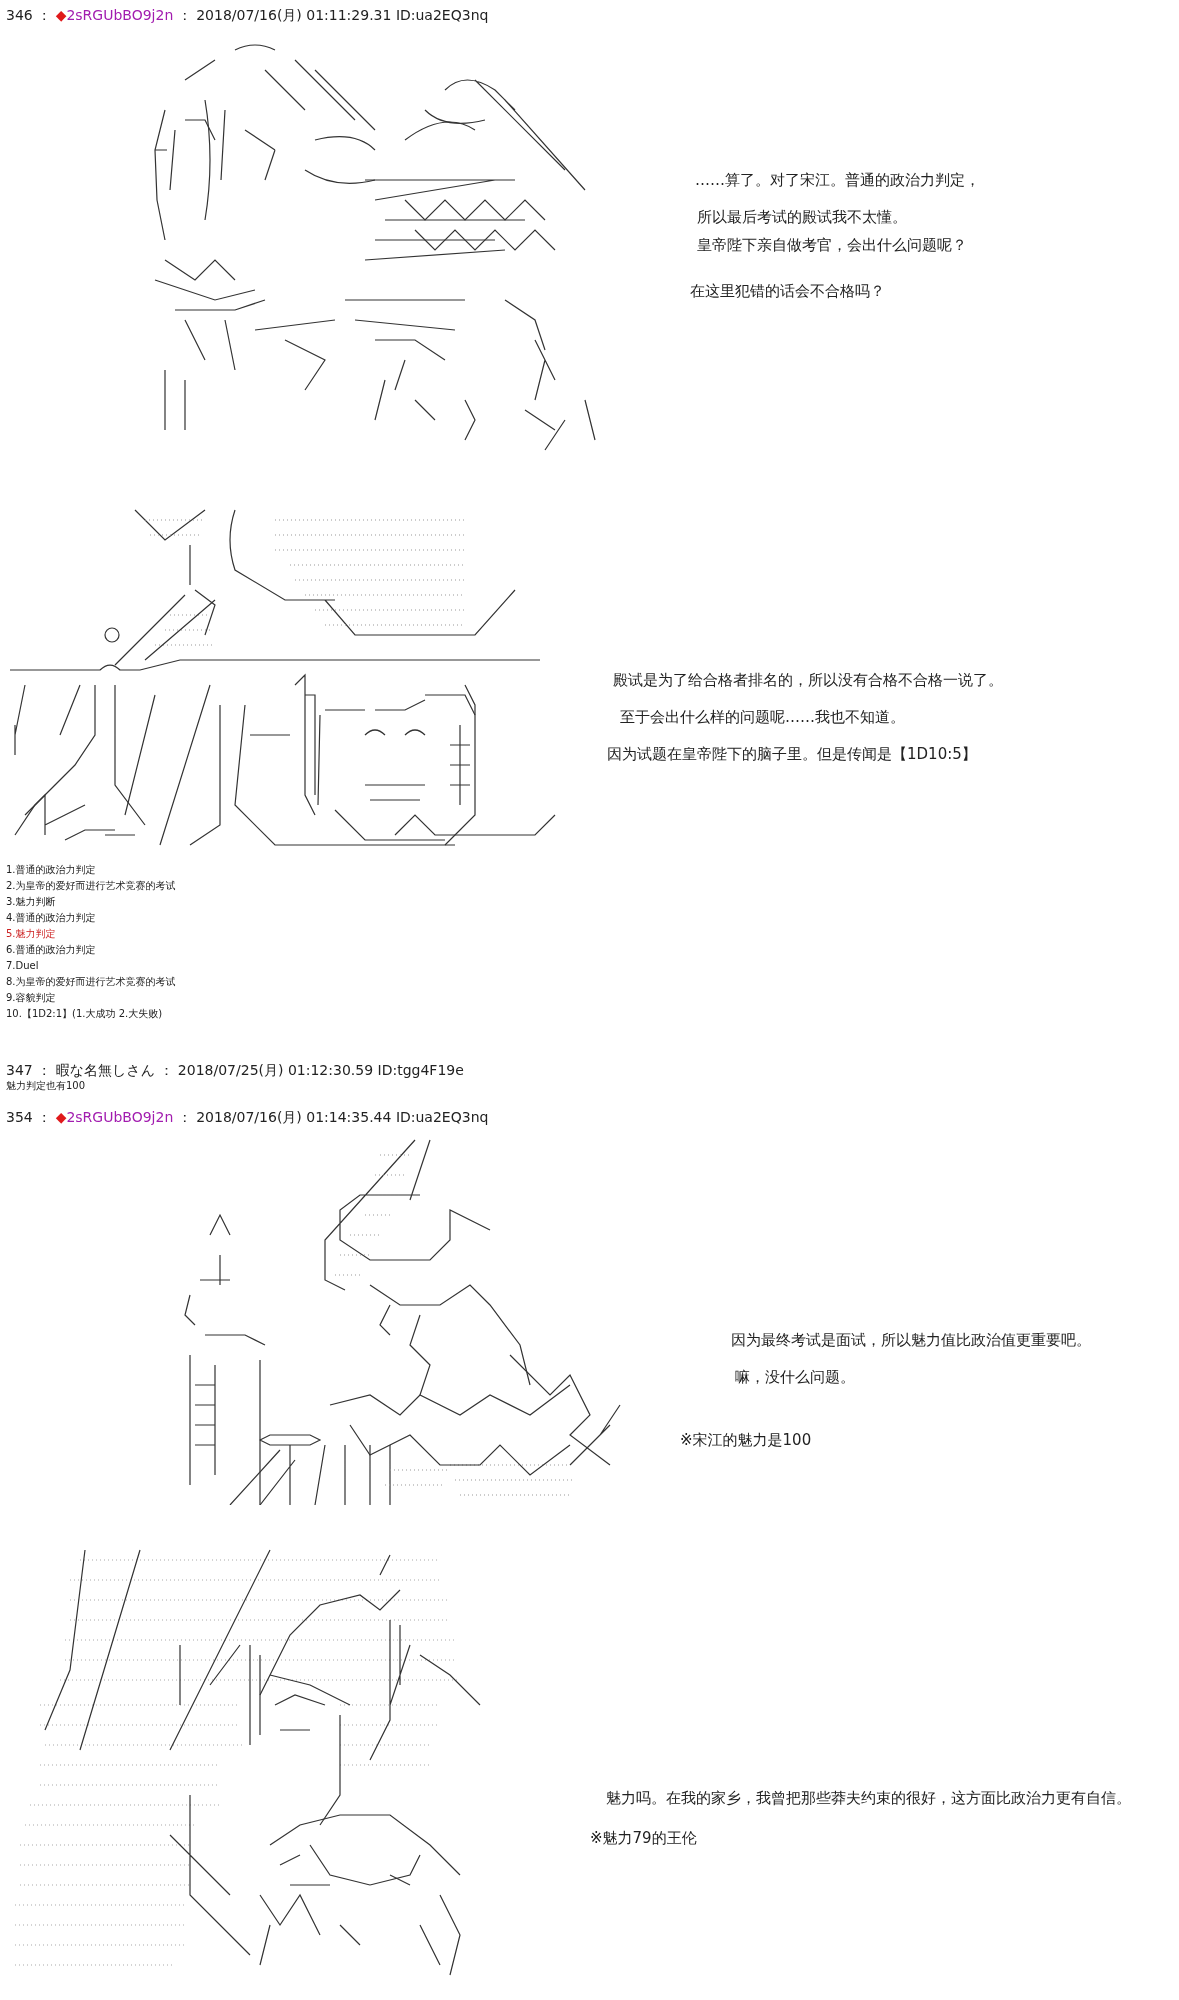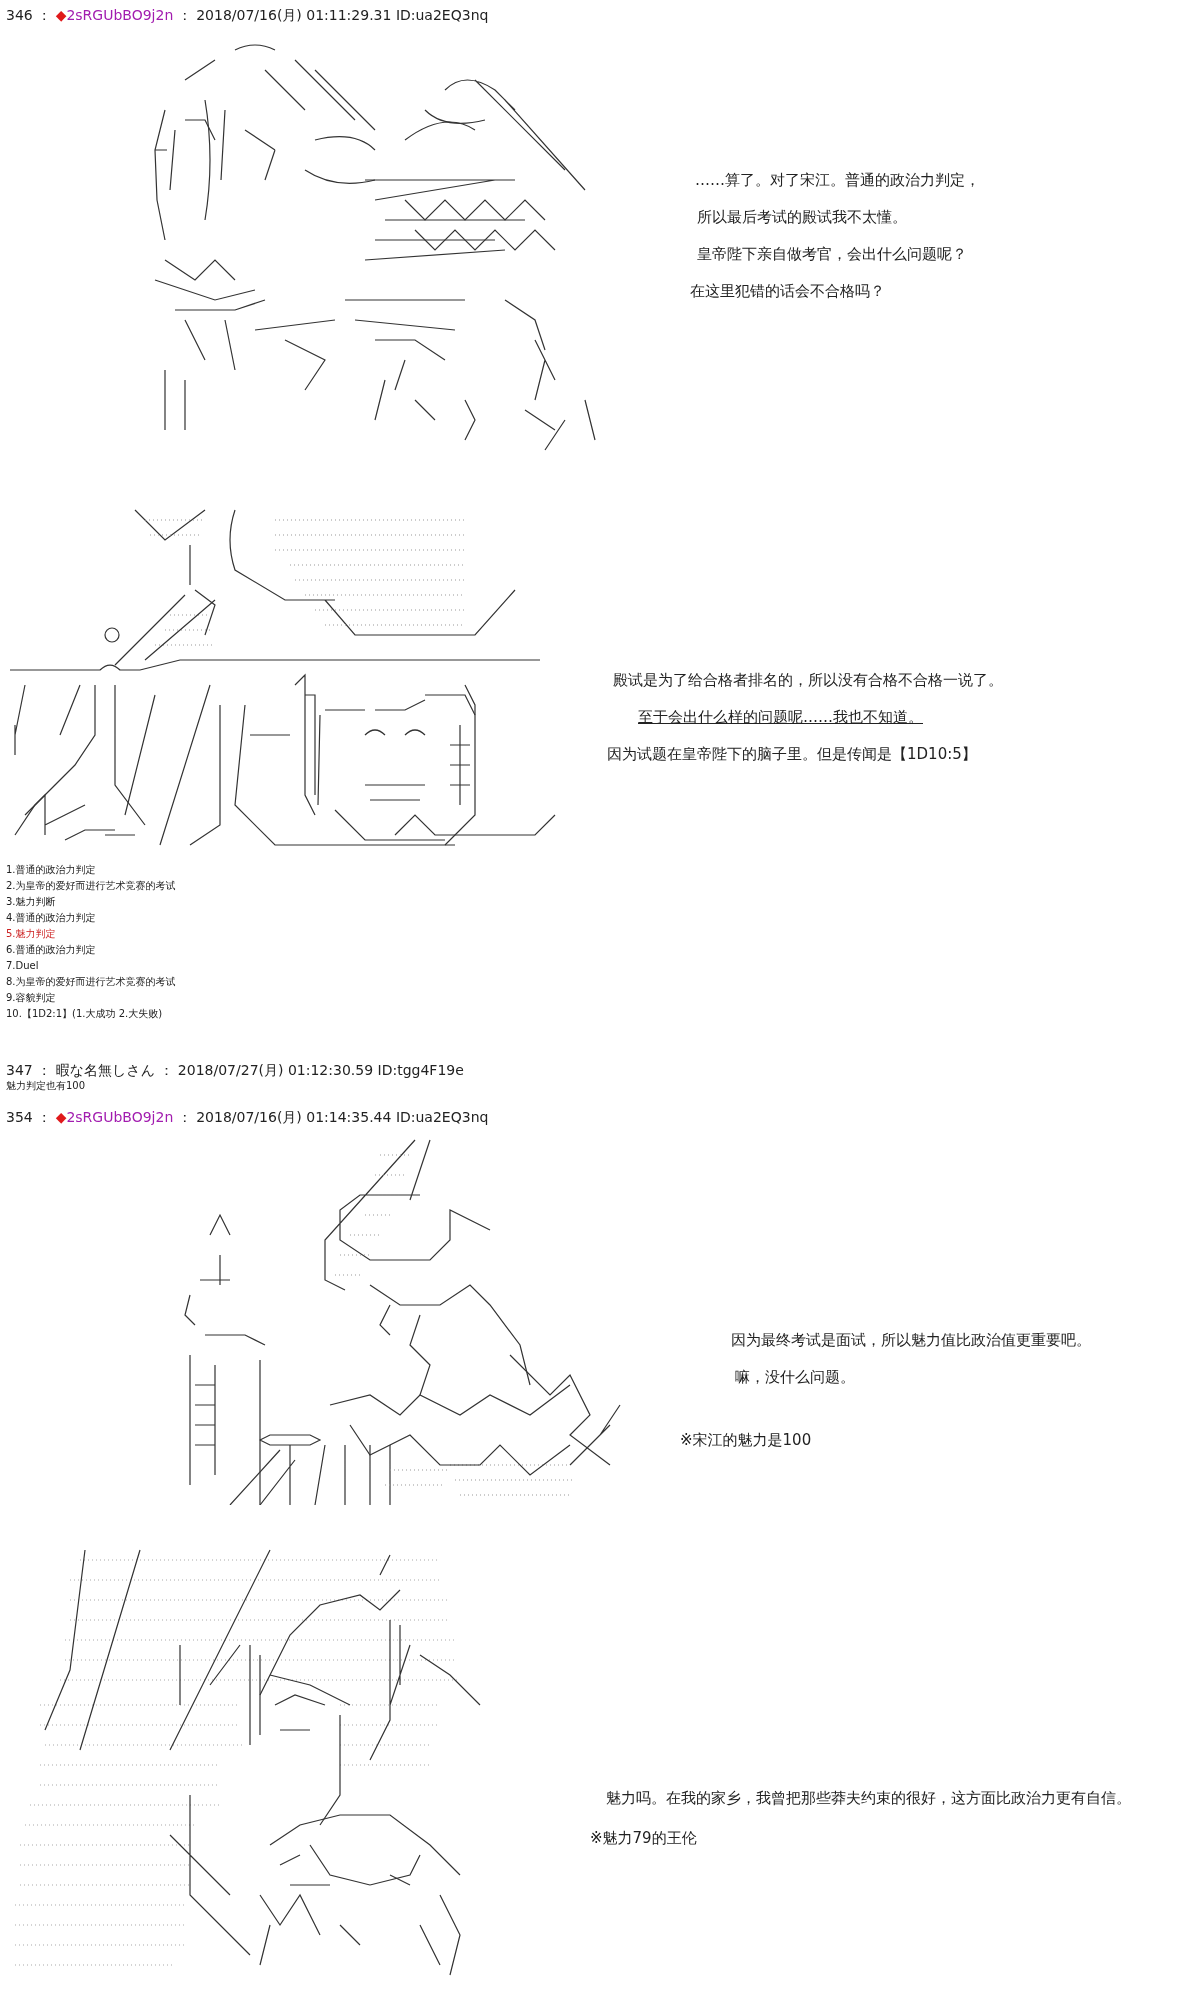--- a/index.html
+++ b/index.html
@@ -44,21 +44,21 @@
     <path d="M40 280 L60 320 M80 280 L90 330 M110 290 l80 -10 M140 300 l40 20 l-20 30"></path>
     <path d="M200 260 l120 0 M210 280 l100 10 M230 300 l40 0 l30 20 M260 320 l-10 30"></path>
     <path d="M360 260 l30 20 l10 30 M390 300 l20 40 M400 320 l-10 40"></path>
     <path d="M20 330 l0 60 M40 340 l0 50 M240 340 l-10 40 M270 360 l20 20 M320 360 l10 20 l-10 20"></path>
     <path d="M380 370 l30 20 M420 380 l-20 30 M440 360 l10 40"></path>
   </svg>
 </div>
 
 <div class="abs say" style="left:695px; top:170px;">……算了。对了宋江。普通的政治力判定，</div>
 <div class="abs say" style="left:697px; top:207px;">所以最后考试的殿试我不太懂。</div>
-<div class="abs say" style="left:697px; top:244px;text-align:center;">皇帝陛下亲自做考官，会出什么问题呢？</div>
+<div class="abs say" style="left:697px; top:235px;text-align:center;">皇帝陛下亲自做考官，会出什么问题呢？</div>
 <div class="abs say" style="left:690px; top:281px;">在这里犯错的话会不合格吗？</div>
 
 <div class="art" style="left:5px; top:505px;">
   <svg width="560" height="345" viewBox="0 0 560 345" fill="none" stroke="#333" stroke-width="1.2">
     <path d="M130 5 L160 35 L200 5 M185 40 l0 40 M190 85 l20 15 l-10 30"></path>
     <path d="M230 5 q-10 30 0 60 l50 30 l50 0 M320 95 l30 35 l120 0 l40 -45"></path>
     <g stroke="#999" stroke-dasharray="1 3">
       <path d="M270 15 l190 0 M270 30 l190 0 M270 45 l190 0 M285 60 l175 0 M290 75 l170 0 M300 90 l160 0 M310 105 l150 0 M320 120 l140 0"></path>
       <path d="M140 15 l60 0 M145 30 l50 0 M165 110 l40 0 M160 125 l45 0 M150 140 l60 0"></path>
     </g>
@@ -71,42 +71,42 @@
     <path d="M290 180 l10 -10 l0 120 l10 20 M300 190 l10 0 l0 100 M315 210 l-2 90"></path>
     <path d="M320 205 l40 0 M370 205 l30 0 l20 -10 M420 190 l40 0 l10 20"></path>
     <path d="M460 180 l10 20 l0 110 l-30 30 M455 220 l0 80 M445 240 l20 0 M445 260 l20 0 M445 280 l20 0"></path>
     <path d="M360 230 q10 -10 20 0 M400 230 q10 -10 20 0 M360 280 l60 0 M365 295 l50 0"></path>
     <path d="M330 305 l30 30 l80 0 M390 330 l20 -20 l20 20 l100 0 l20 -20"></path>
     <path d="M20 310 l20 -20 l0 40 M40 320 l40 -20 M60 335 l20 -10 l30 0 M100 330 l30 0"></path>
   </svg>
 </div>
 
 <div class="abs say" style="left:613px; top:670px;">殿试是为了给合格者排名的，所以没有合格不合格一说了。</div>
-<div class="abs say" style="left:638px; top:707px;text-decoration:underline;">至于会出什么样的问题呢……我也不知道。</div>
+<div class="abs say" style="left:620px; top:707px;">至于会出什么样的问题呢……我也不知道。</div>
 <div class="abs say" style="left:607px; top:744px;">因为试题在皇帝陛下的脑子里。但是传闻是【1D10:5】</div>
 
 <div class="abs list" style="left:6px; top:862px;">
   <div>1.普通的政治力判定</div>
   <div>2.为皇帝的爱好而进行艺术竞赛的考试</div>
   <div>3.魅力判断</div>
   <div>4.普通的政治力判定</div>
   <div class="red">5.魅力判定</div>
   <div>6.普通的政治力判定</div>
   <div>7.Duel</div>
   <div>8.为皇帝的爱好而进行艺术竞赛的考试</div>
   <div>9.容貌判定</div>
   <div>10.【1D2:1】(1.大成功 2.大失败)</div>
 </div>
 
 <div class="abs post-header" style="left:6px; top:1061px;">
   <span>347</span>
   <span>：</span>
   <span>暇な名無しさん</span>
   <span>：</span>
-  <span>2018/07/27(月) 01:12:30.59</span>
+  <span>2018/07/25(月) 01:12:30.59</span>
   <span>ID:tgg4F19e</span>
 </div>
 <div class="abs list" style="left:6px; top:1078px;">魅力判定也有100</div>
 
 <div class="abs post-header" style="left:6px; top:1108px;">
   <span>354</span>
   <span>：</span>
   <span class="diamond">◆</span><span class="trip">2sRGUbBO9j2n</span>
   <span>：</span>
   <span>2018/07/16(月) 01:14:35.44</span>

